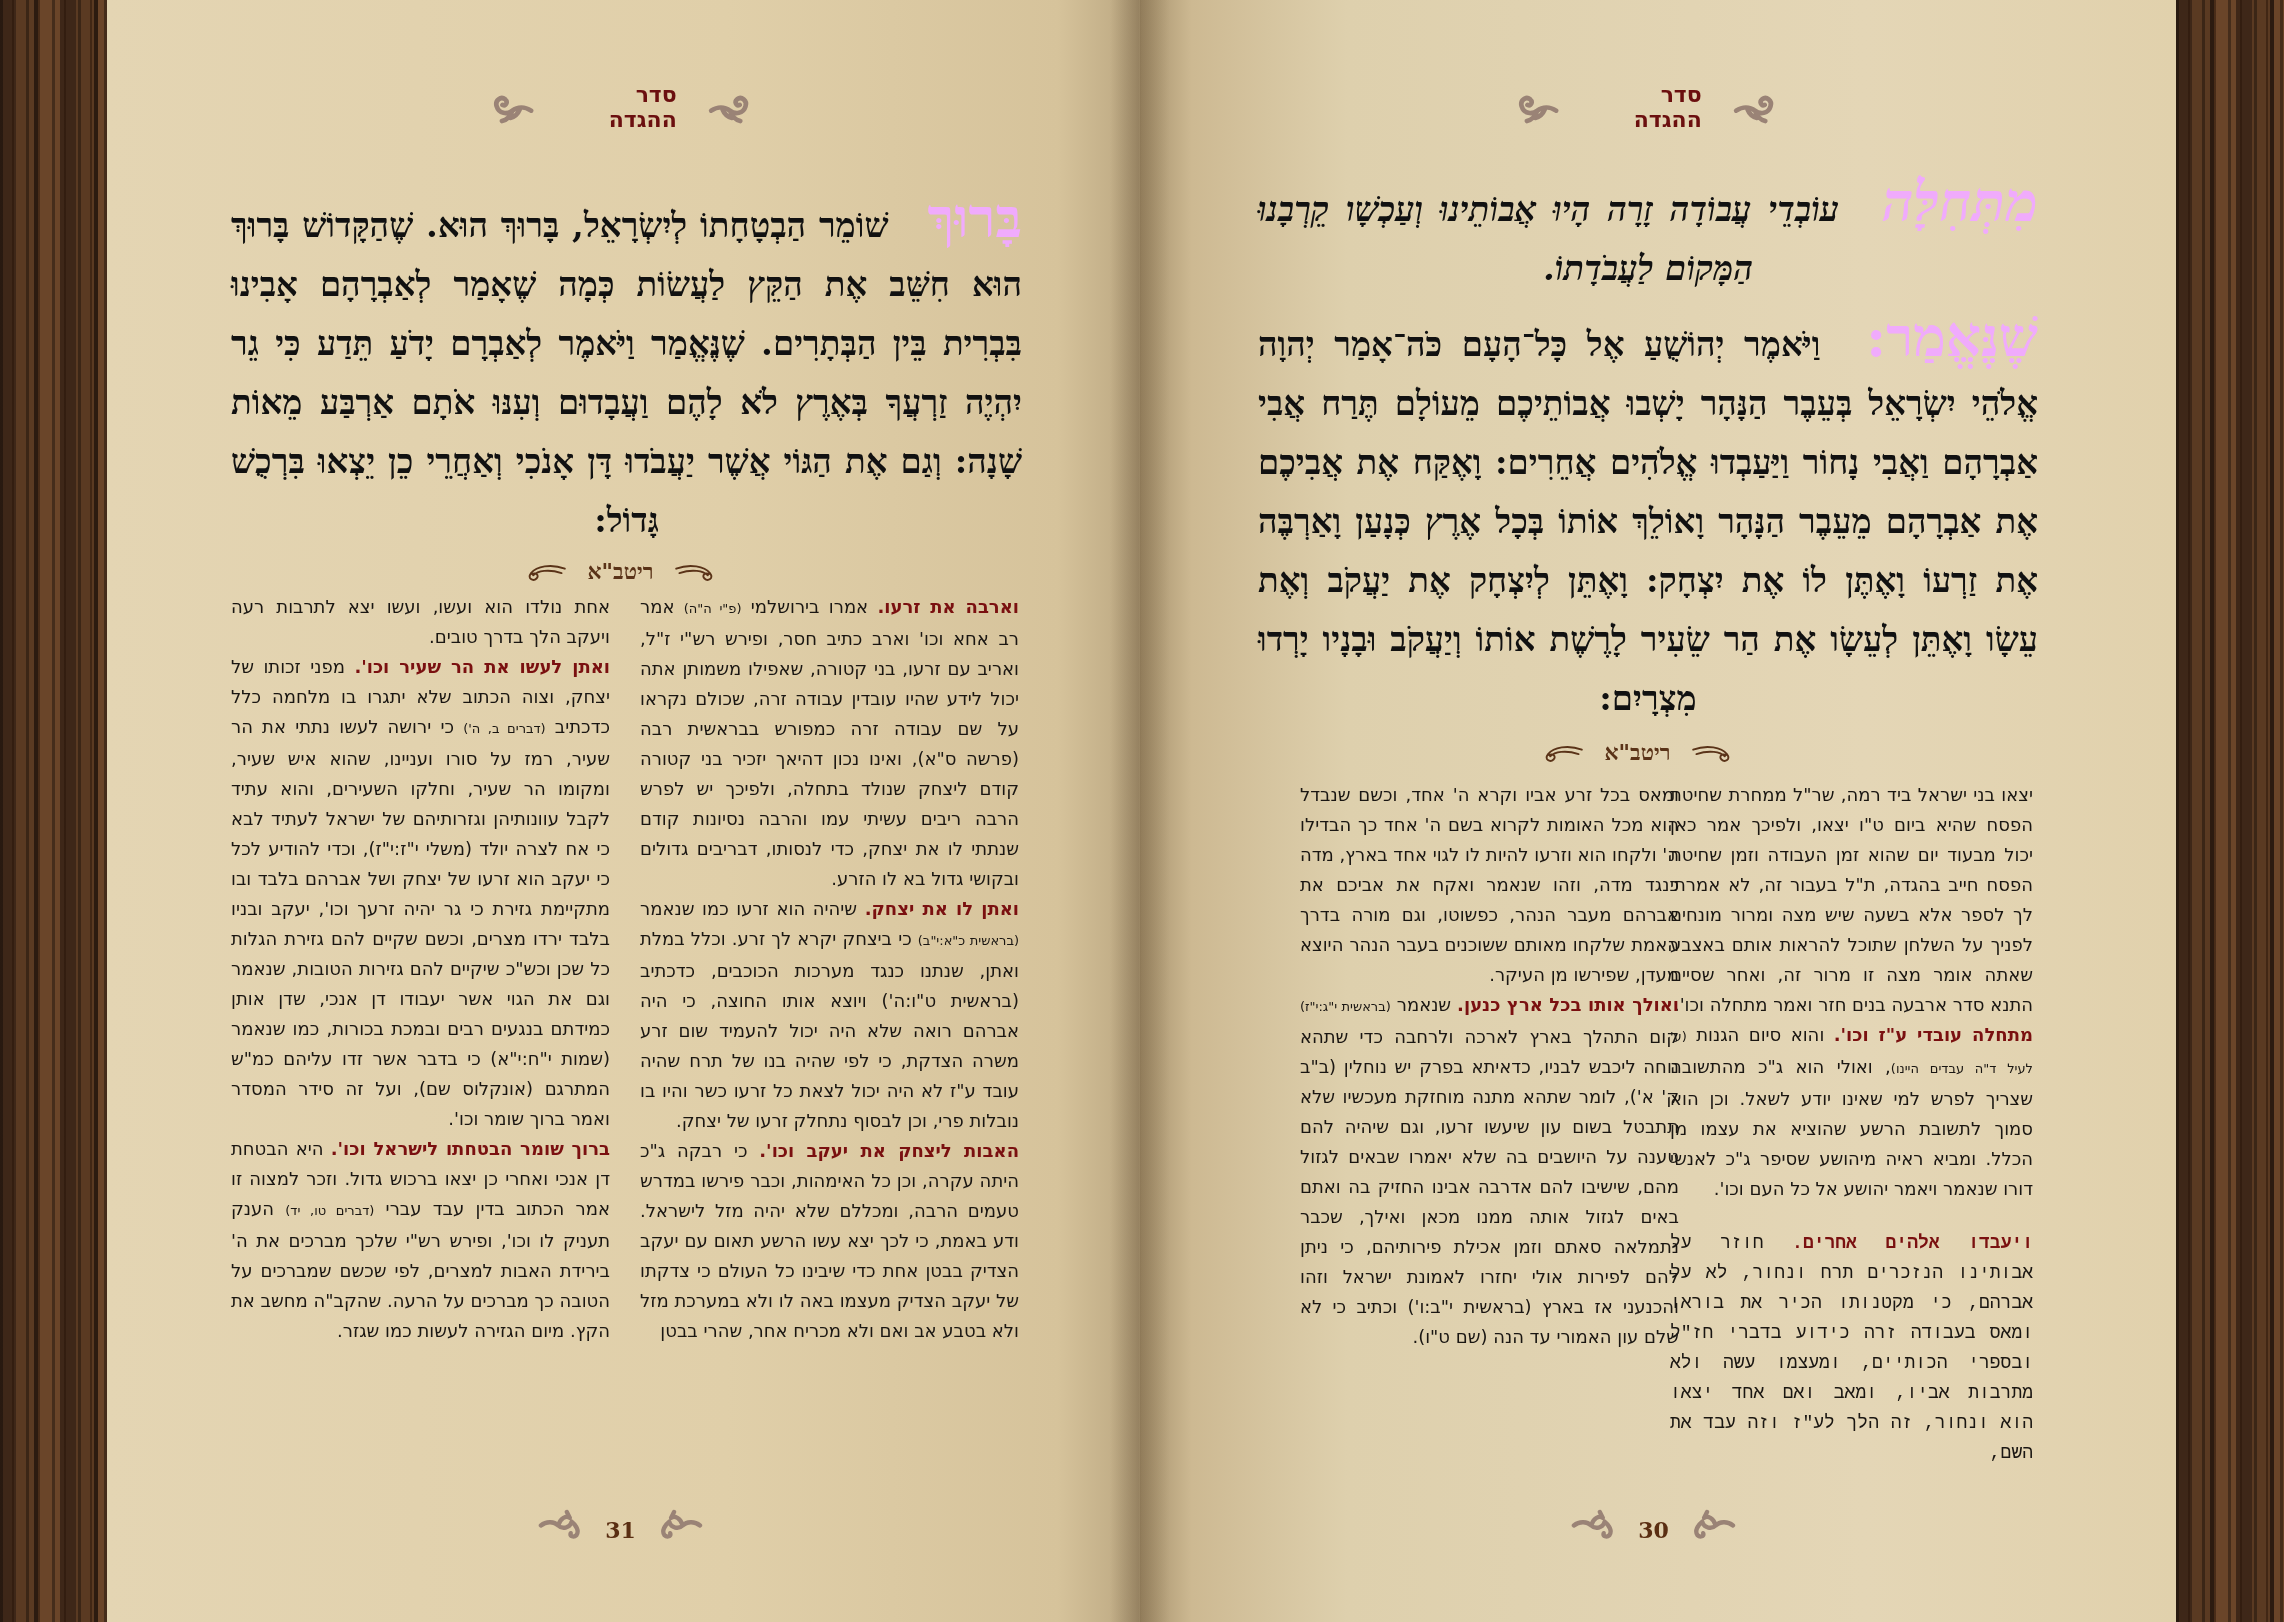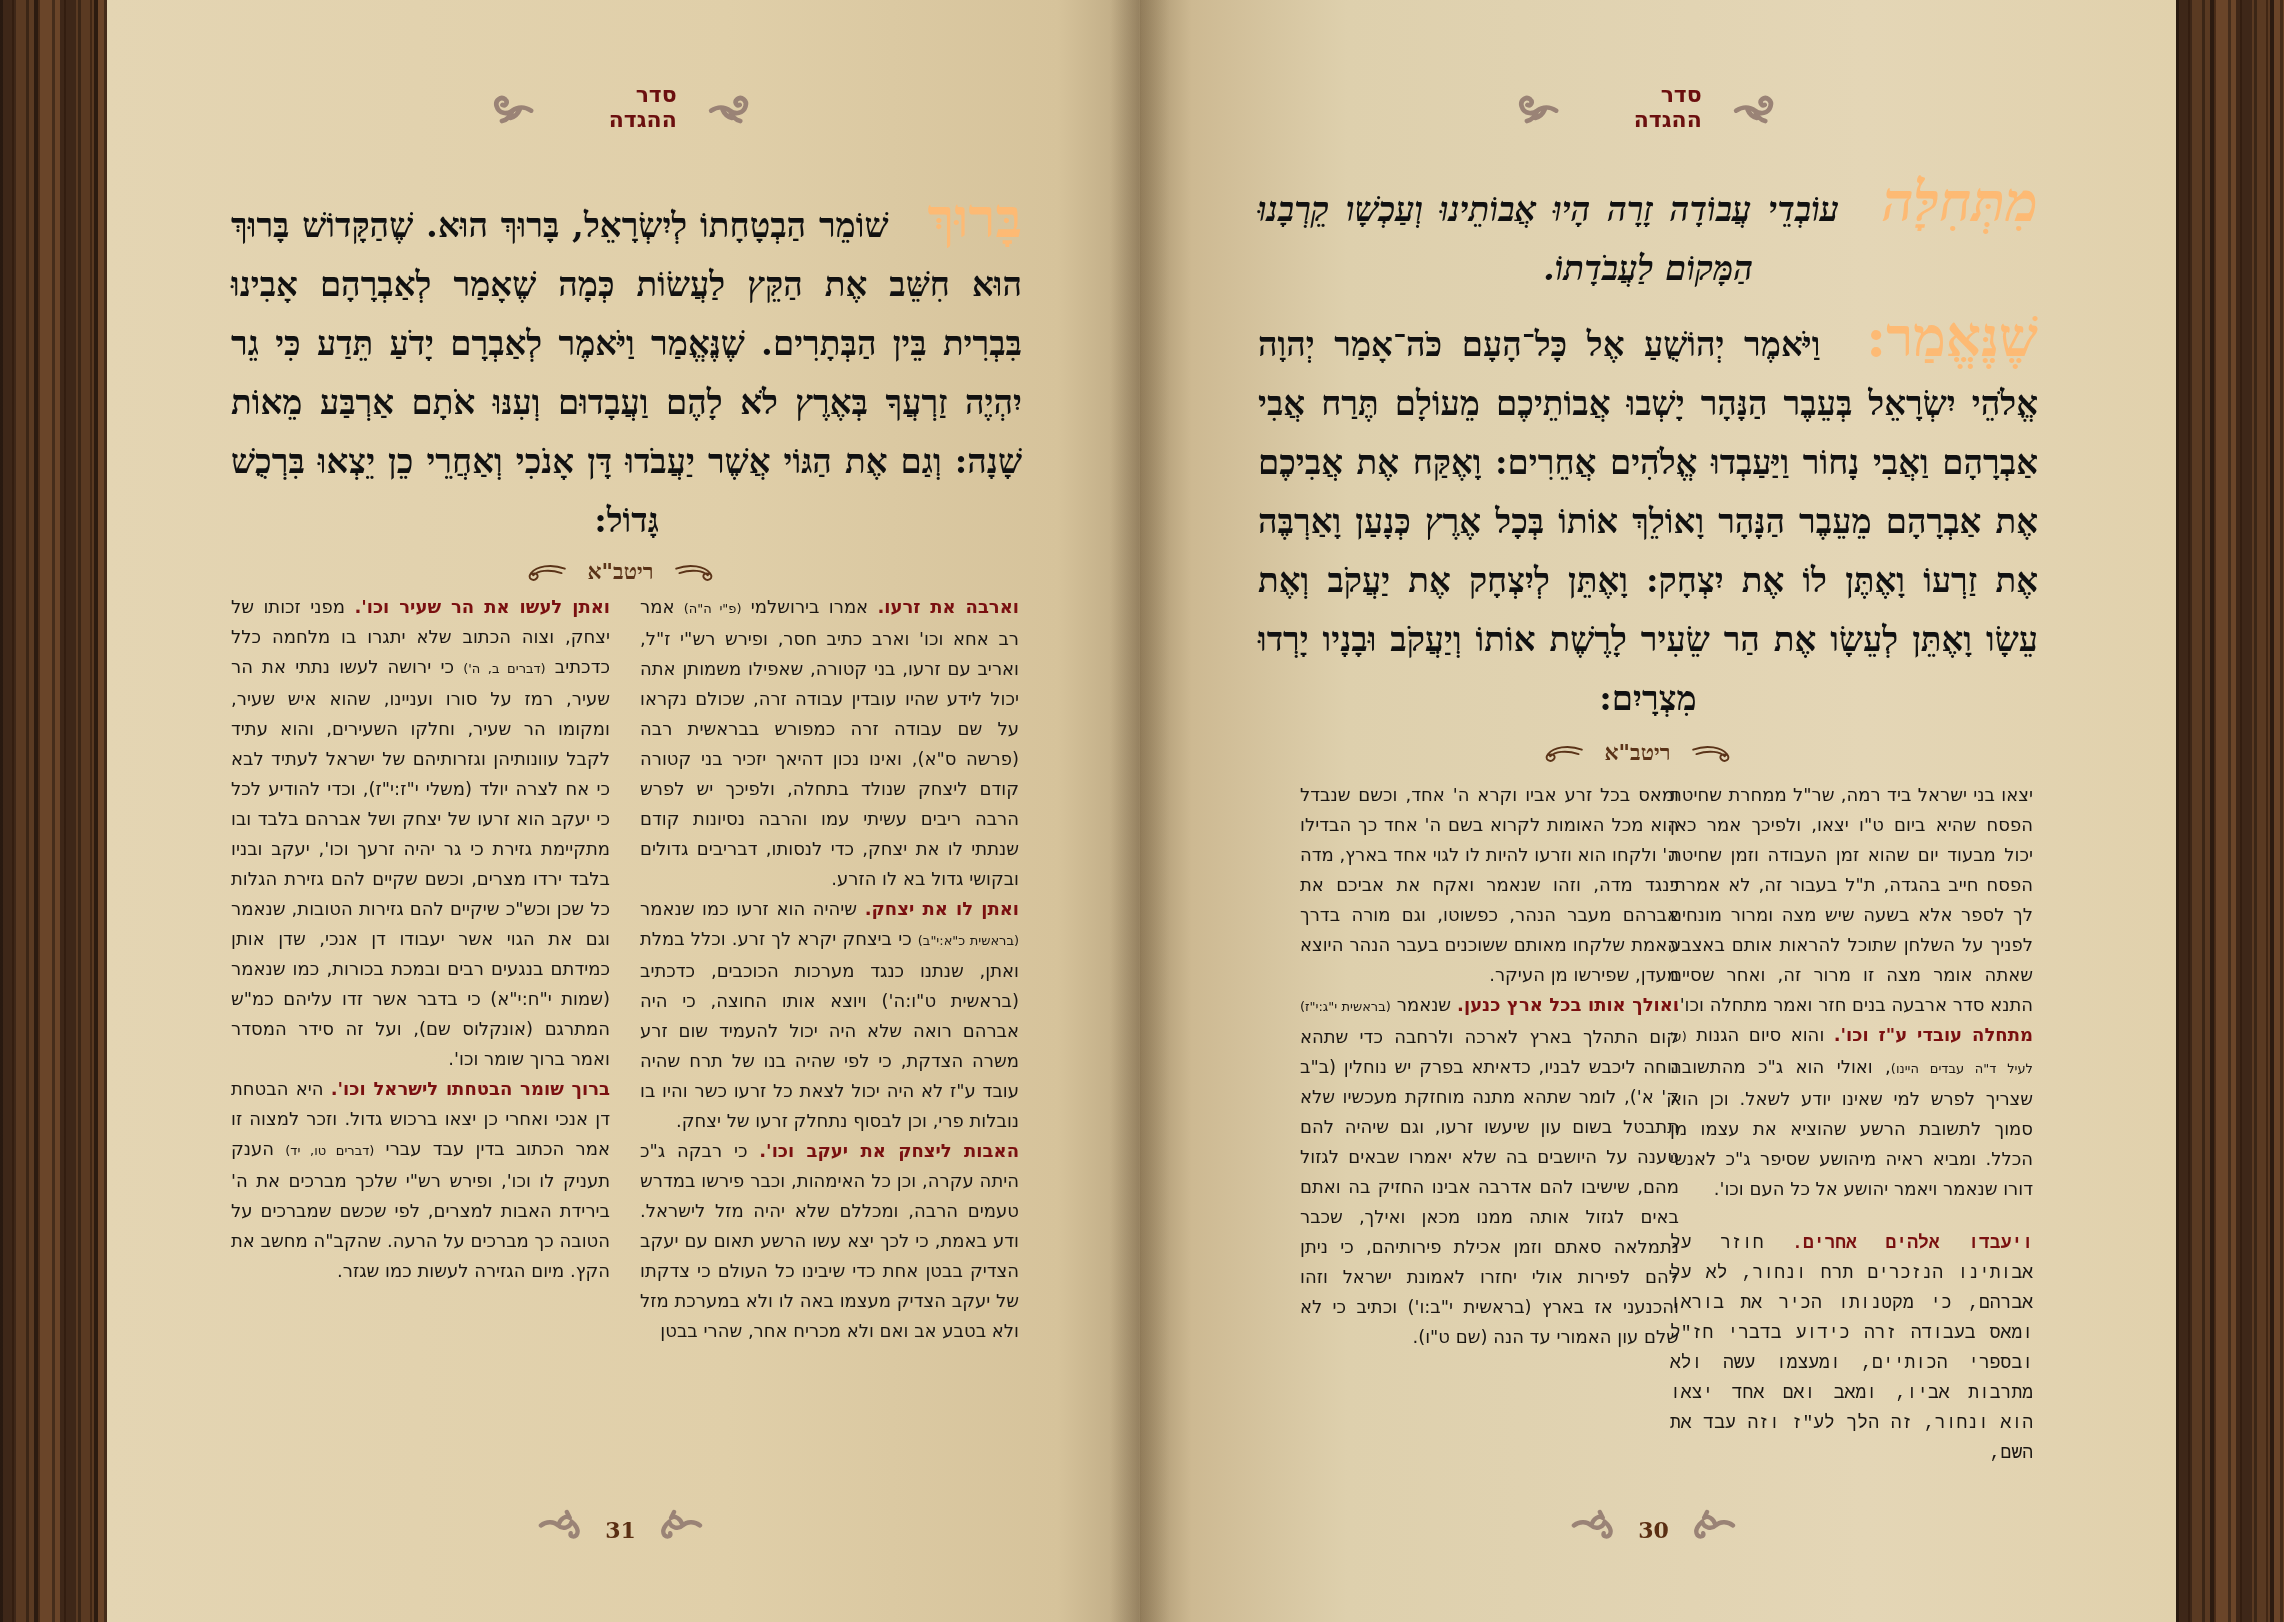--- a/index.html
+++ b/index.html
@@ -42,21 +42,21 @@
     color: #6b0f0f; font-family: "DejaVu Sans", sans-serif; font-weight: bold; font-size: 22px;
   }
   .ornament { width: 60px; height: 35px; display: inline-block; }
   .ornament svg { width: 100%; height: 100%; display: block; }
   .main-text {
     position: absolute; direction: rtl; text-align: justify; text-align-last: center;
     font-family: "DejaVu Serif", serif; font-weight: bold; color: #111;
     font-size: 34px; line-height: 59px;
   }
   .drop {
-    color: #fdba74; font-size: 55px; line-height: 55px; font-weight: bold;
+    color: #f0abfc; font-size: 55px; line-height: 55px; font-weight: bold;
     margin-left: 26px;
   }
   .ritva {
     position: absolute; height: 33px; width: 231px;
     display: flex; align-items: center; justify-content: center; gap: 20px; direction: rtl;
   }
   .ritva .label {
     color: #5a3318; font-family: "DejaVu Serif", serif; font-weight: bold; font-size: 22px;
   }
   .swirl { width: 49px; height: 22px; display: inline-block; }
@@ -129,20 +129,23 @@
   <p>
     <span class="head">ואתן לו את יצחק.</span><span> שיהיה הוא זרעו כמו שנאמר </span><span class="src">(בראשית כ"א:י"ב)</span><span> כי ביצחק יקרא לך זרע. וכלל במלת ואתן, שנתנו כנגד מערכות הכוכבים, כדכתיב (בראשית ט"ו:ה') ויוצא אותו החוצה, כי היה אברהם רואה שלא היה יכול להעמיד שום זרע משרה הצדקת, כי לפי שהיה בנו של תרח שהיה עובד ע"ז לא היה יכול לצאת כל זרעו כשר והיו בו נובלות פרי, וכן לבסוף נתחלק זרעו של יצחק.</span>
   </p>
   <p>
     <span class="head">האבות ליצחק את יעקב וכו'.</span><span> כי רבקה ג"כ היתה עקרה, וכן כל האימהות, וכבר פירשו במדרש טעמים הרבה, ומכללם שלא יהיה מזל לישראל. ודע באמת, כי לכך יצא עשו הרשע תאום עם יעקב הצדיק בבטן אחת כדי שיבינו כל העולם כי צדקתו של יעקב הצדיק מעצמו באה לו ולא במערכת מזל ולא בטבע אב ואם ולא מכריח אחר, שהרי בבטן</span>
   </p>
 </div>
 
 <div class="column" style="left:231px; top:592px; width:379px;">
   <p>
+    <span>אחת נולדו הוא ועשו, ועשו יצא לתרבות רעה ויעקב הלך בדרך טובים.</span>
+  </p>
+  <p>
     <span class="head">ואתן לעשו את הר שעיר וכו'.</span><span> מפני זכותו של יצחק, וצוה הכתוב שלא יתגרו בו מלחמה כלל כדכתיב </span><span class="src">(דברים ב, ה')</span><span> כי ירושה לעשו נתתי את הר שעיר, רמז על סורו ועניינו, שהוא איש שעיר, ומקומו הר שעיר, וחלקו השעירים, והוא עתיד לקבל עוונותיהן וגזרותיהם של ישראל לעתיד לבא כי אח לצרה יולד (משלי י"ז:י"ז), וכדי להודיע לכל כי יעקב הוא זרעו של יצחק ושל אברהם בלבד ובו מתקיימת גזירת כי גר יהיה זרעך וכו', יעקב ובניו בלבד ירדו מצרים, וכשם שקיים להם גזירת הגלות כל שכן וכש"כ שיקיים להם גזירות הטובות, שנאמר וגם את הגוי אשר יעבודו דן אנכי, שדן אותן כמידתם בנגעים רבים ובמכת בכורות, כמו שנאמר (שמות י"ח:י"א) כי בדבר אשר זדו עליהם כמ"ש המתרגם (אונקלוס שם), ועל זה סידר המסדר ואמר ברוך שומר וכו'.</span>
   </p>
   <p>
     <span class="head">ברוך שומר הבטחתו לישראל וכו'.</span><span> היא הבטחת דן אנכי ואחרי כן יצאו ברכוש גדול. וזכר למצוה זו אמר הכתוב בדין עבד עברי </span><span class="src">(דברים טו, יד)</span><span> הענק תעניק לו וכו', ופירש רש"י שלכך מברכים את ה' בירידת האבות למצרים, לפי שכשם שמברכים על הטובה כך מברכים על הרעה. שהקב"ה מחשב את הקץ. מיום הגזירה לעשות כמו שגזר.</span>
   </p>
 </div>
 
 <div class="page-number" style="left:538px;">
   <span class="foot-orn">
     <svg viewBox="0 0 110 66">

